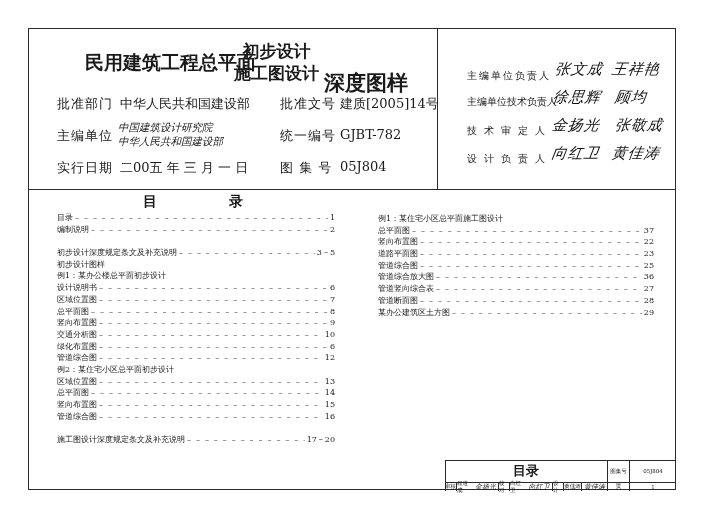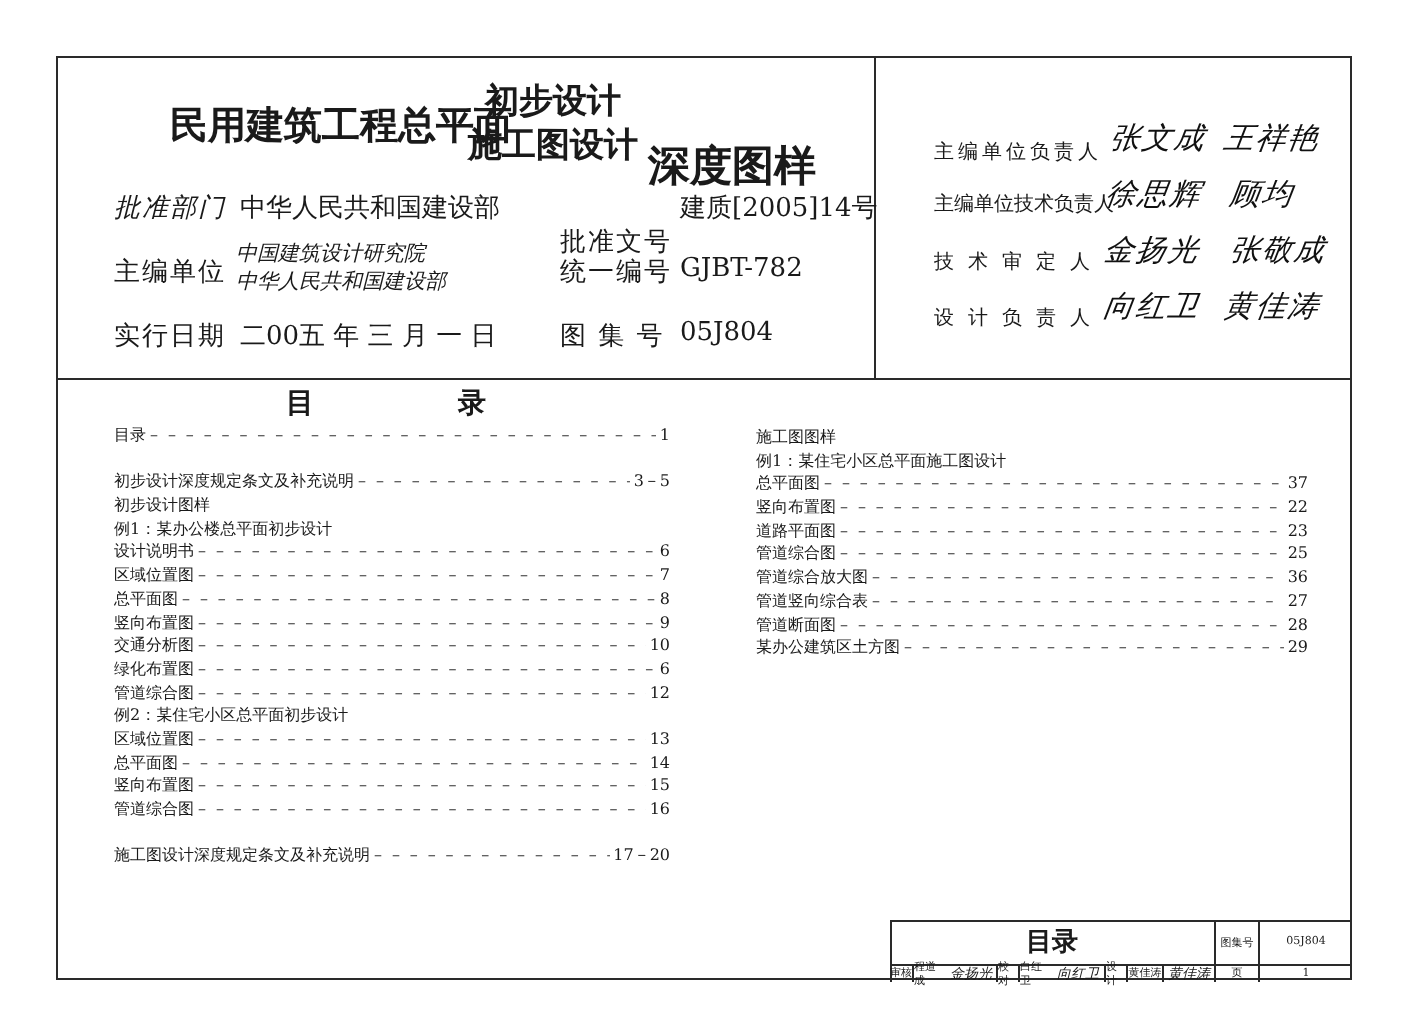--- a/index.html
+++ b/index.html
@@ -55,23 +55,23 @@
 <div class="hline"></div>
 <div class="vline"></div>
 
 <div class="title-main">民用建筑工程总平面</div>
 <div class="title-stack">
   <div>初步设计</div>
   <div>施工图设计</div>
 </div>
 <div class="title-suffix">深度图样</div>
 
-<div class="meta-label" style="left:57px; top:95px;font-style:italic;">批准部门</div>
+<div class="meta-label" style="left:57px; top:95px;">批准部门</div>
 <div class="meta-value" style="left:120px; top:95px;">中华人民共和国建设部</div>
-<div class="meta-label" style="left:280px; top:112px;text-align:right;">批准文号</div>
+<div class="meta-label" style="left:280px; top:95px;text-align:right;">批准文号</div>
 <div class="meta-value" style="left:340px; top:95px;">建质[2005]14号</div>
 
 <div class="meta-label" style="left:57px; top:127px;">主编单位</div>
 <div class="meta-value small" style="left:118px; top:120px;font-style:italic;">
   <div>中国建筑设计研究院</div>
   <div>中华人民共和国建设部</div>
 </div>
 <div class="meta-label" style="left:280px; top:127px;">统一编号</div>
 <div class="meta-value" style="left:340px; top:127px;">GJBT-782</div>
 
@@ -98,20 +98,25 @@
 
 <div class="toc-heading" style="left:143px;">目</div>
 <div class="toc-heading" style="left:229px;">录</div>
 
 <div class="toc" id="toc-left" style="left:57px; top:212px; width:278px;">
     <div class="row">
       <span class="lbl">目录</span>
       <span class="dash"></span>
       <span class="pg">1</span>
     </div>
+    <div class="row">
+      <span class="lbl">编制说明</span>
+      <span class="dash"></span>
+      <span class="pg">2</span>
+    </div>
     <div class="gap"></div>
     <div class="row">
       <span class="lbl">初步设计深度规定条文及补充说明</span>
       <span class="dash"></span>
       <span class="pg">3－5</span>
     </div>
     <div class="row">
       <span class="lbl">初步设计图样</span>
     </div>
     <div class="row">
@@ -177,23 +182,20 @@
     </div>
     <div class="gap"></div>
     <div class="row">
       <span class="lbl">施工图设计深度规定条文及补充说明</span>
       <span class="dash"></span>
       <span class="pg">17－20</span>
     </div>
   </div>
 
 <div class="toc" id="toc-right" style="left:378px; top:213px; width:276px;">
-    <div class="row">
-      <span class="lbl">施工图图样</span>
-    </div>
     <div class="row">
       <span class="lbl">例1：某住宅小区总平面施工图设计</span>
     </div>
     <div class="row">
       <span class="lbl">总平面图</span>
       <span class="dash"></span>
       <span class="pg">37</span>
     </div>
     <div class="row">
       <span class="lbl">竖向布置图</span>

